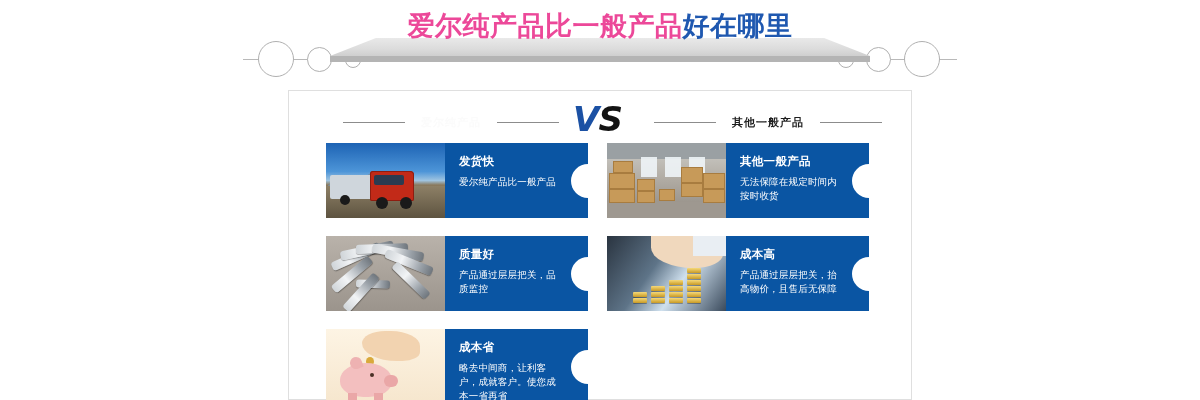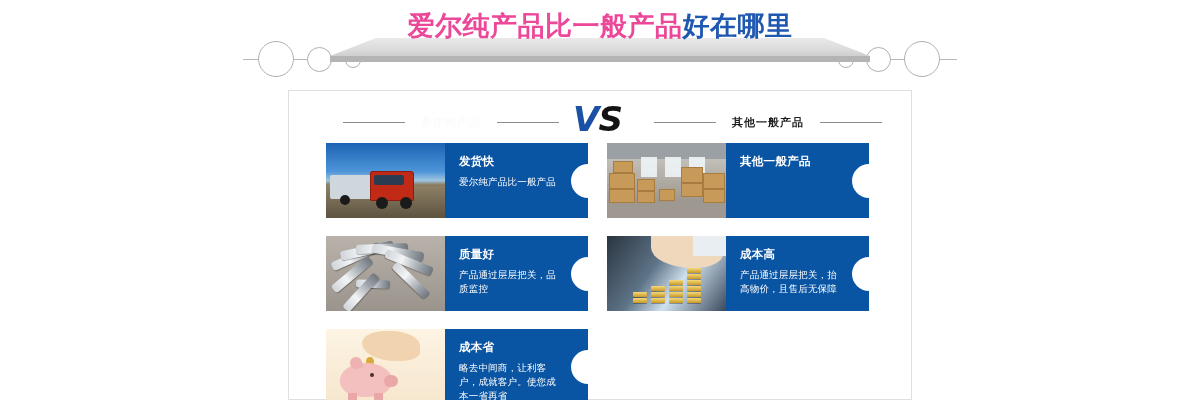--- a/index.html
+++ b/index.html
@@ -370,20 +370,21 @@
             <b style="left:30px; top:48px; width:18px; height:12px;"></b>
             <b style="left:74px; top:24px; width:22px; height:16px;"></b>
             <b style="left:74px; top:40px; width:22px; height:14px;"></b>
             <b style="left:96px; top:30px; width:22px; height:16px;"></b>
             <b style="left:96px; top:46px; width:22px; height:14px;"></b>
             <b style="left:52px; top:46px; width:16px; height:12px;"></b>
           </div>
         </div>
         <div class="card-body">
           <div class="card-title">其他一般产品</div>
+          <div class="card-desc">无法保障在规定时间内按时收货</div>
         </div>
       </div>
 
 
       <div class="card">
         <div class="card-photo">
           <div class="sc-gold">
             <div class="arm"></div>
               <div class="cuff"></div>
             <i style="left:26px; top:62px; width:14px; height:5px;"></i>

